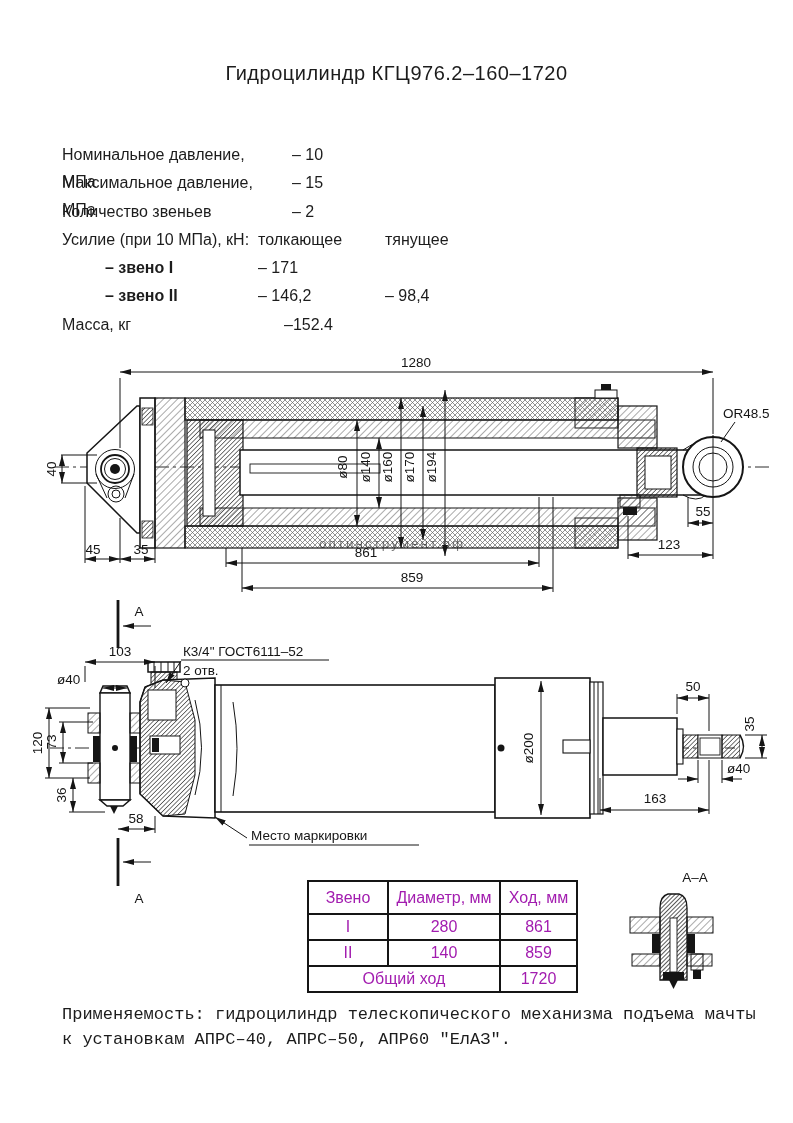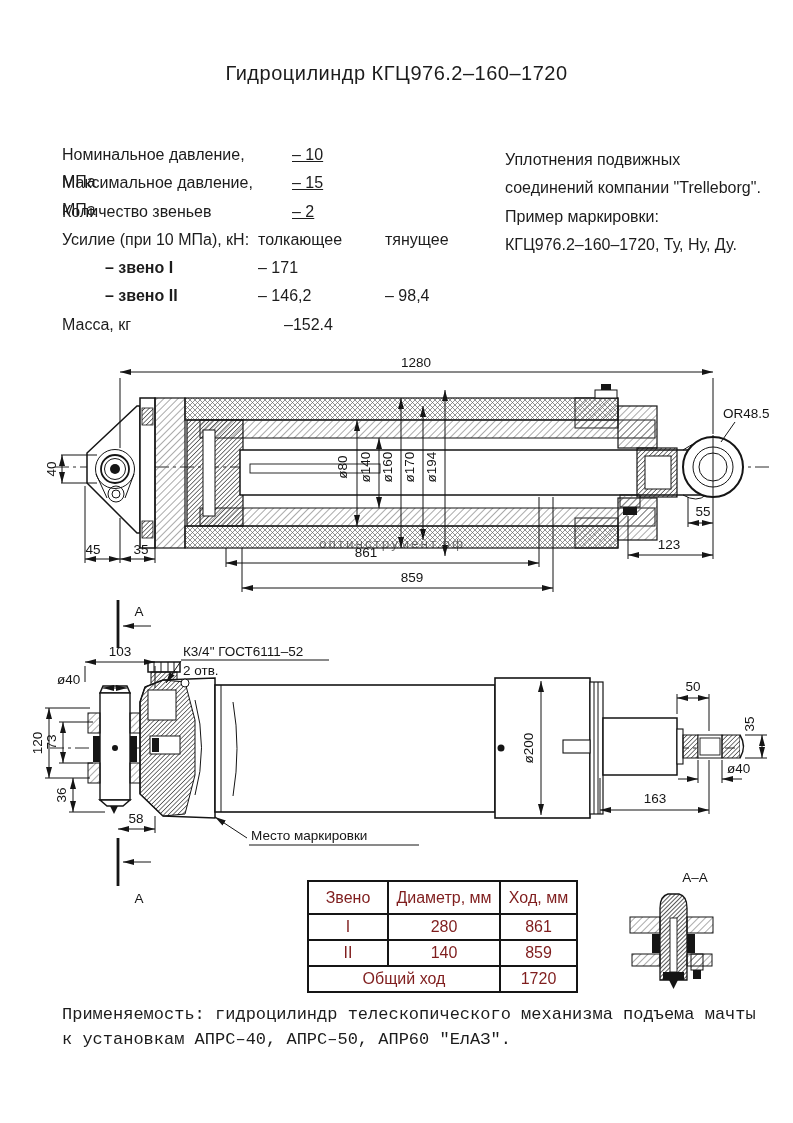--- a/index.html
+++ b/index.html
@@ -6,32 +6,32 @@
   .sheet{position:relative;width:793px;height:1123px;background:#fff;overflow:hidden;
          font-family:"Liberation Sans",sans-serif;color:#1c1c1c;}
   .title{position:absolute;top:62px;left:0;width:100%;text-align:center;
          font-size:20px;letter-spacing:.5px;white-space:nowrap;}
   
   .specs{position:absolute;left:62px;top:141px;font-size:16px;}
   .spec-row{display:flex;height:28.3px;line-height:27px;align-items:baseline;}
   .spec-label{width:196px;box-sizing:border-box;}
   .sub .spec-label{padding-left:43px;font-weight:bold;}
   .c2{width:127px;box-sizing:border-box;}
-  .r1 .c2,.r2 .c2,.r3 .c2{padding-left:34px;text-decoration:underline;}
+  .r1 .c2,.r2 .c2,.r3 .c2{padding-left:34px;}
   .r7 .c2{padding-left:26px;}
   .note{position:absolute;left:505px;top:146px;font-size:16px;line-height:28.3px;}
   .footer{position:absolute;left:62px;top:1002px;font-size:17px;line-height:25px;font-family:Liberation Mono, monospace;}
   svg{position:absolute;overflow:visible;}
   svg text{font-family:"Liberation Sans",sans-serif;font-size:13.5px;fill:#151515;}
   .dim{stroke:#151515;stroke-width:1;fill:none;}
   .thin{stroke:#151515;stroke-width:1;fill:none;}
   .ol{stroke:#151515;stroke-width:1.5;fill:#fff;}
   .cl{stroke:#151515;stroke-width:0.9;stroke-dasharray:14 4 3 4;fill:none;}
   table.str{position:absolute;left:307px;top:880px;border-collapse:collapse;
-            font-size:16px;color:#7f1d1d;text-align:center;}
+            font-size:16px;color:#a21caf;text-align:center;}
   table.str td,table.str th{border:2px solid #151515;font-weight:normal;padding:0;}
   .cw1{width:78px;} .cw2{width:110px;} .cw3{width:75px;}
   .rh{height:33px;} .rd{height:26px;}
 </style>
 </head>
 <body>
 
 <div class="sheet">
 
   <div class="title">Гидроцилиндр КГЦ976.2–160–1720</div>
@@ -67,26 +67,20 @@
       <span class="c2">– 146,2</span>
       <span class="c3">– 98,4</span>
     </div>
     <div class="spec-row r7">
       <span class="spec-label">Масса, кг</span>
       <span class="c2">–152.4</span>
       <span class="c3"></span>
     </div>
   </div>
 
-  <div class="note">
-    <div>Уплотнения подвижных</div>
-    <div>соединений компании "Trelleborg".</div>
-    <div>Пример маркировки:</div>
-    <div>КГЦ976.2–160–1720, Ту, Ну, Ду.</div>
-  </div>
 
   <svg style="left:35px;top:350px" width="760" height="255" viewBox="0 0 760 255">
     <defs>
       <marker id="m1" markerUnits="userSpaceOnUse" markerWidth="12" markerHeight="8" refX="11" refY="4" orient="auto-start-reverse">
         <path d="M0,1 L11,4 L0,7 Z" fill="#151515"></path>
       </marker>
       <pattern id="p1" patternUnits="userSpaceOnUse" width="5" height="5" patternTransform="rotate(45)">
         <line x1="0" y1="0" x2="0" y2="5" stroke="#555" stroke-width="1"></line>
       </pattern>
       <pattern id="p2" patternUnits="userSpaceOnUse" width="3.2" height="3.2" patternTransform="rotate(45)">

